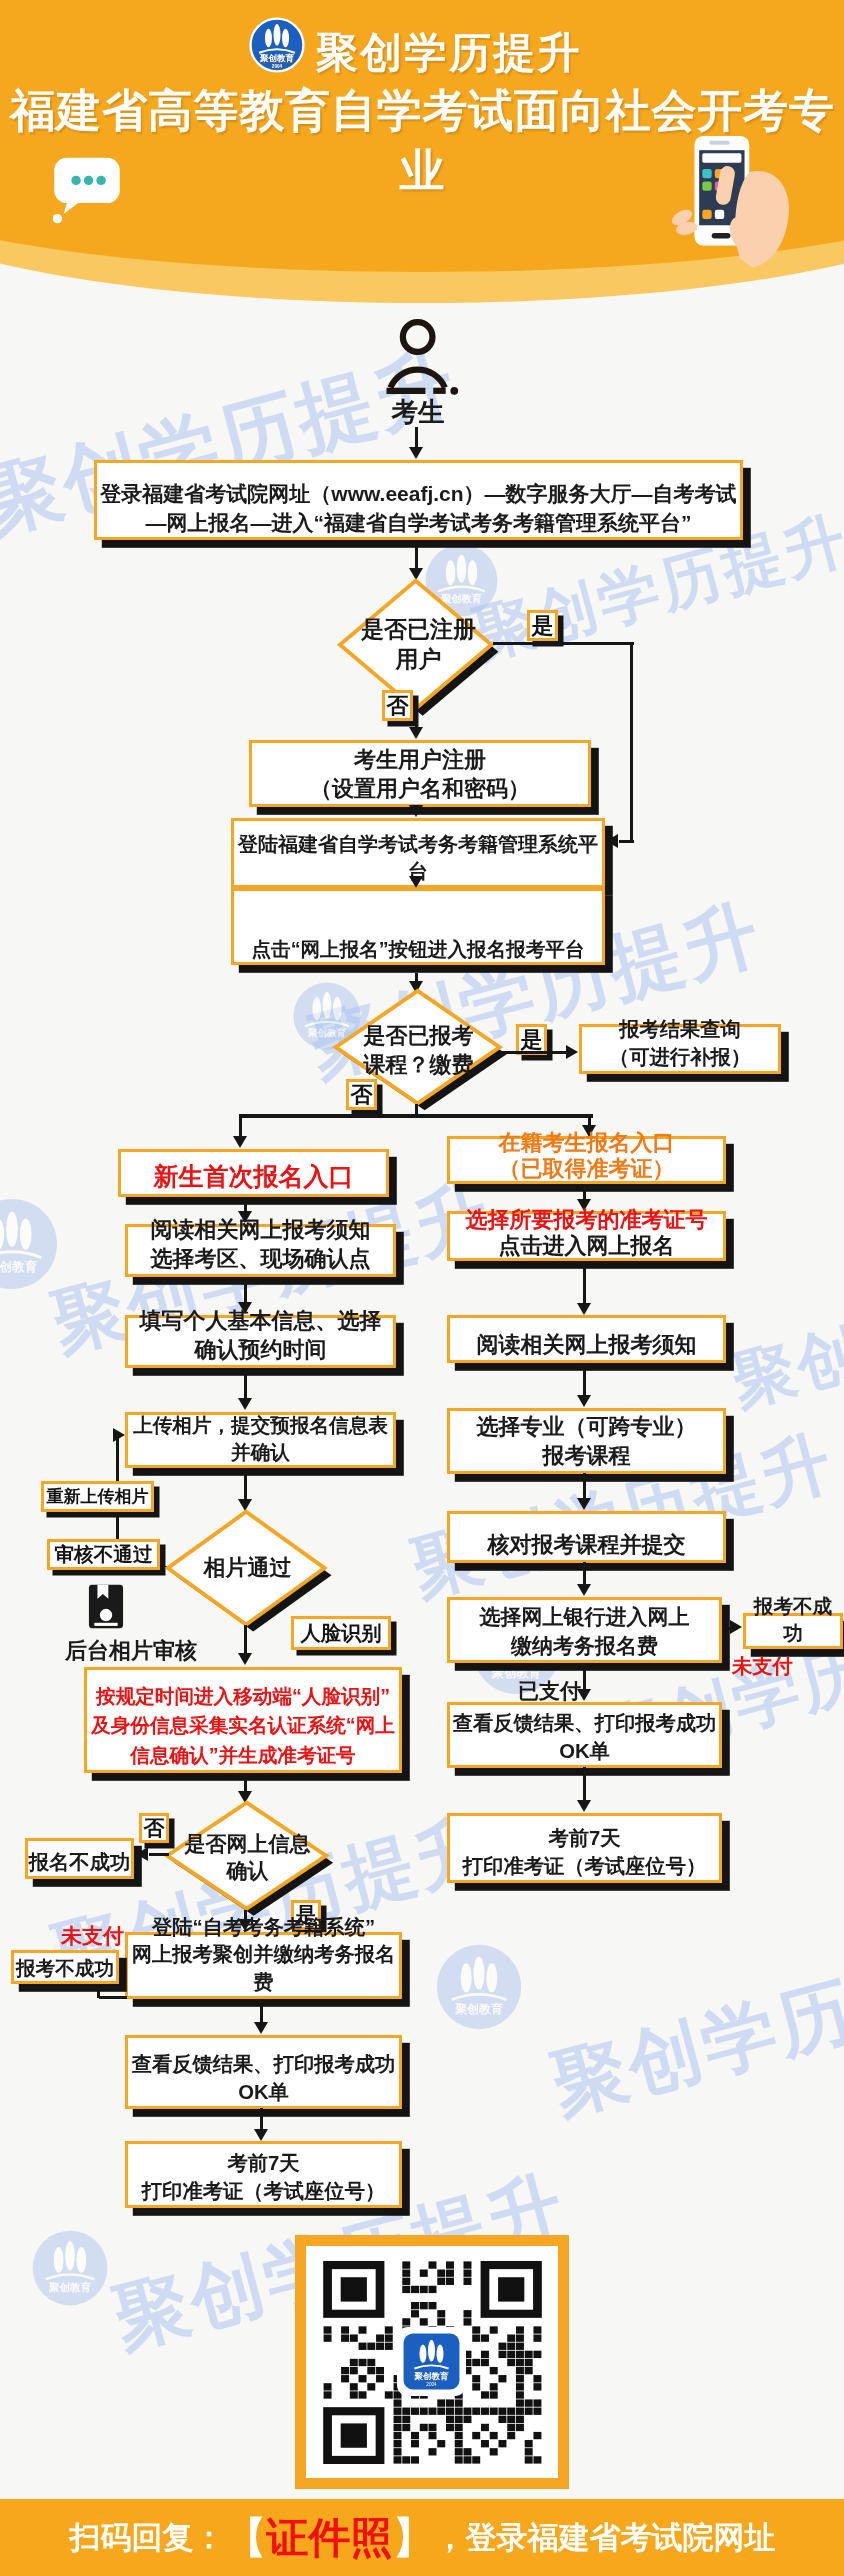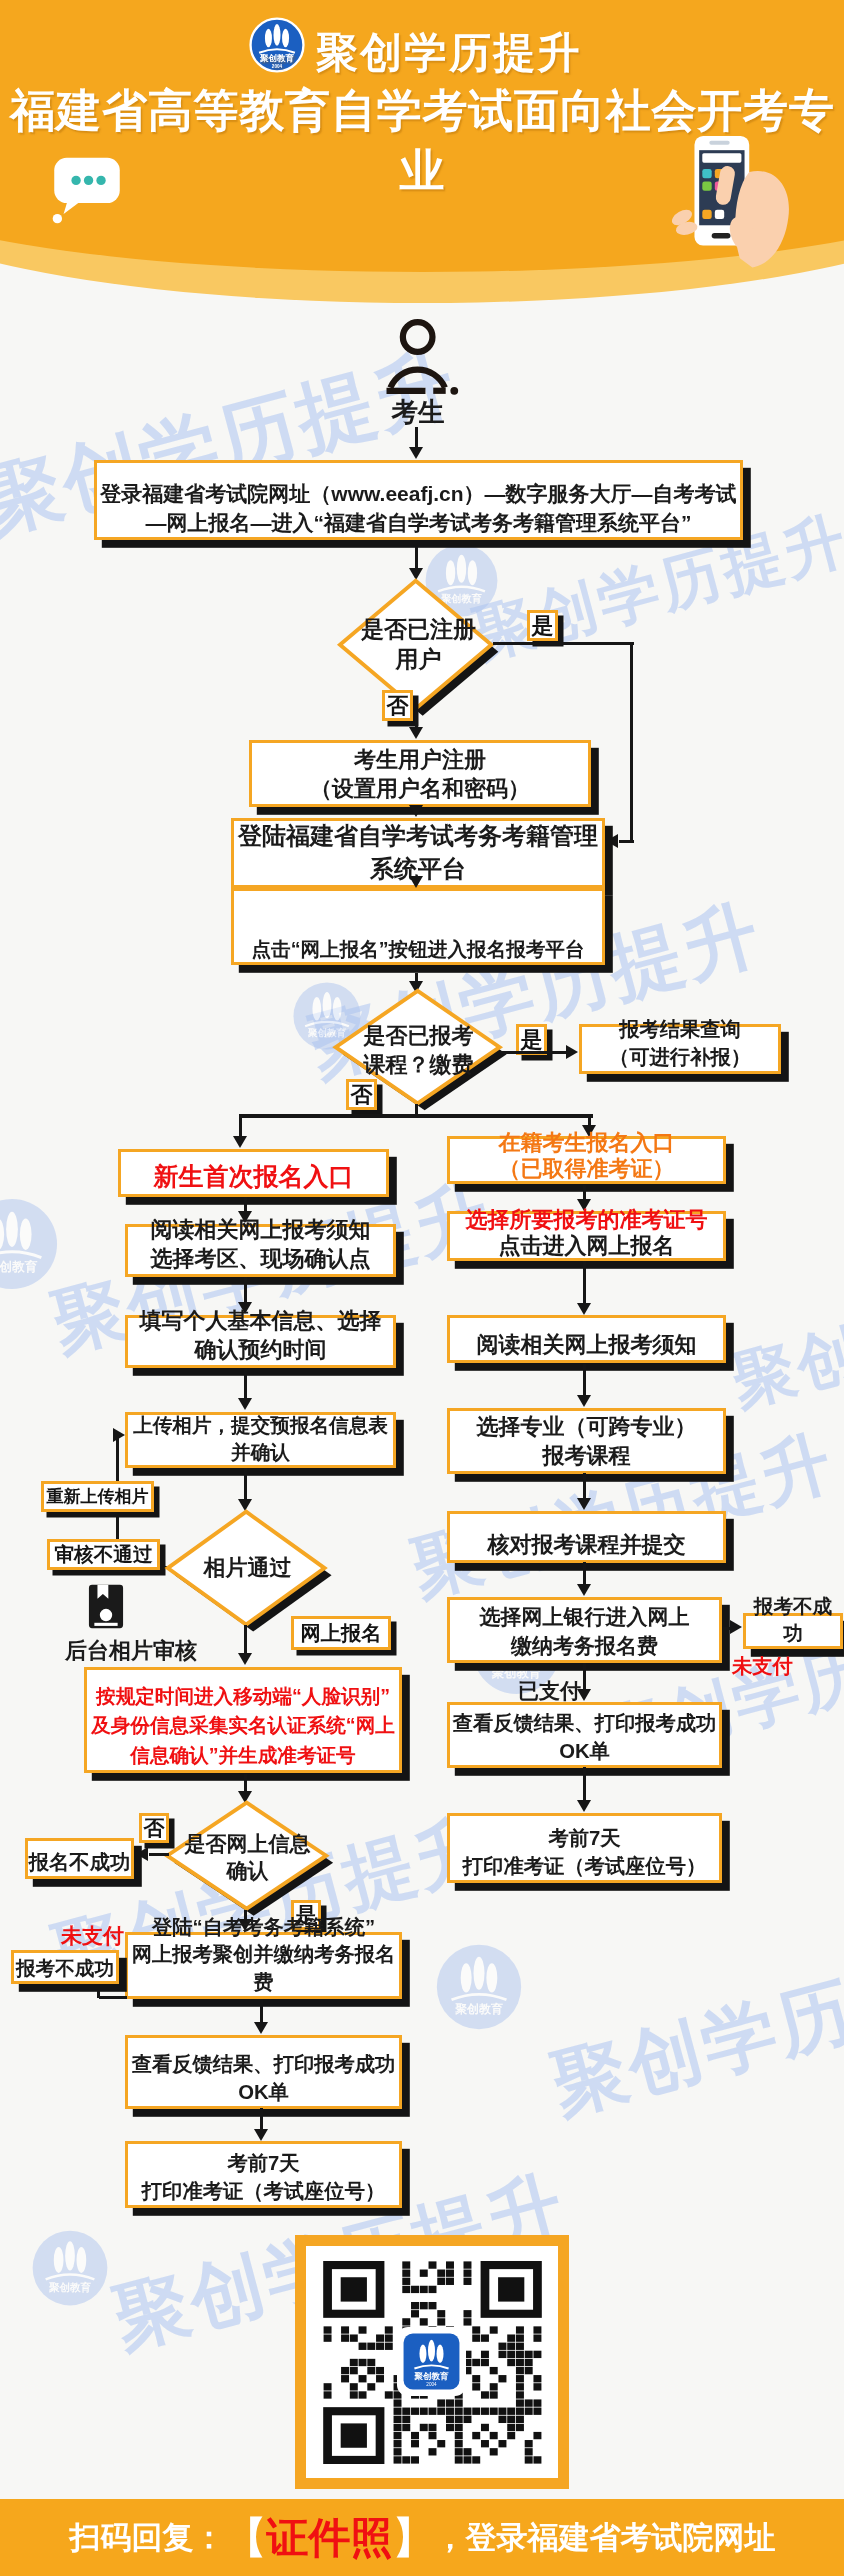--- a/index.html
+++ b/index.html
@@ -195,21 +195,21 @@
   <div class="tag" style="left:382px;top:690px;width:31px;height:31px;font-size:22px;">否</div>
   <i class="vl" style="left:415px;top:710px;height:19px;"></i>
   <i class="ad" style="left:409px;top:727px;"></i>
 
   <div class="fbox" style="left:249px;top:740px;width:342px;height:67px;font-size:22px;">
     <div>考生用户注册</div>
     <div>（设置用户名和密码）</div>
   </div>
   <i class="ad" style="left:409px;top:805px;"></i>
 
-  <div class="fbox" style="left:231px;top:818px;width:374px;height:70px;font-size:24px;">
+  <div class="fbox" style="left:231px;top:818px;width:374px;height:70px;font-size:20px;">
     <div>登陆福建省自学考试考务考籍管理系统平台</div>
   </div>
   <i class="ad" style="left:409px;top:876px;"></i>
 
   <div class="fbox" style="left:231px;top:888px;width:374px;height:77px;font-size:19.6px;">
     <div>点击“网上报名”按钮进入报名报考平台</div>
   </div>
   <i class="vl" style="left:415px;top:973px;height:9.4px;"></i>
   <i class="ad" style="left:409px;top:981px;"></i>
 
@@ -279,21 +279,21 @@
   </div>
 
   <svg style="position:absolute;z-index:2;left:88px;top:1584px;" width="36" height="45" viewBox="0 0 46 58">
     <rect x="1" y="1" width="44" height="56" rx="4" fill="#1a1a1a"></rect>
     <path d="M12,1 h14 v18 l-7,-6 l-7,6 Z" fill="#ffffff"></path>
     <circle cx="23" cy="40" r="8" fill="#ffffff"></circle>
     <rect x="8" y="50" width="30" height="4" fill="#ffffff"></rect>
   </svg>
   <div class="freetxt" style="left:45px;top:1636px;width:172px;text-align:center;font-size:22px;color:#1b1b1b;">后台相片审核</div>
 
-  <div class="tag" style="left:291px;top:1616px;width:100px;height:34px;font-size:20.3px;">网上报名</div>
+  <div class="tag" style="left:291px;top:1616px;width:100px;height:34px;font-size:20.3px;">人脸识别</div>
   <i class="vl" style="left:244px;top:1625px;height:30px;"></i>
   <i class="ad" style="left:238px;top:1653px;"></i>
 
   <div class="fbox c-red" style="left:84px;top:1667px;width:318px;height:106px;font-size:19.6px;line-height:1.5;">
     <div>按规定时间进入移动端“人脸识别”</div>
     <div>及身份信息采集实名认证系统“网上</div>
     <div>信息确认”并生成准考证号</div>
   </div>
   <i class="vl" style="left:244px;top:1774px;height:19px;"></i>
   <i class="ad" style="left:238px;top:1791px;"></i>

